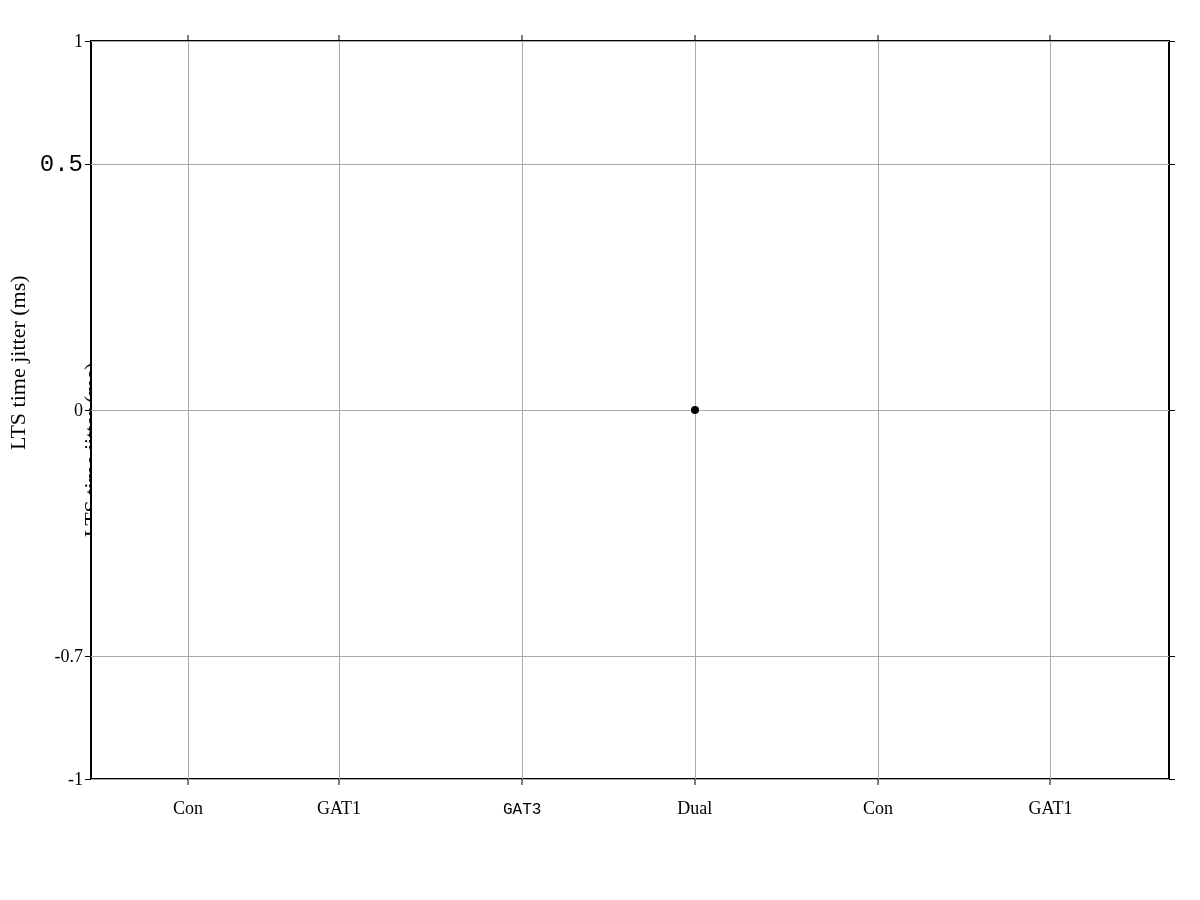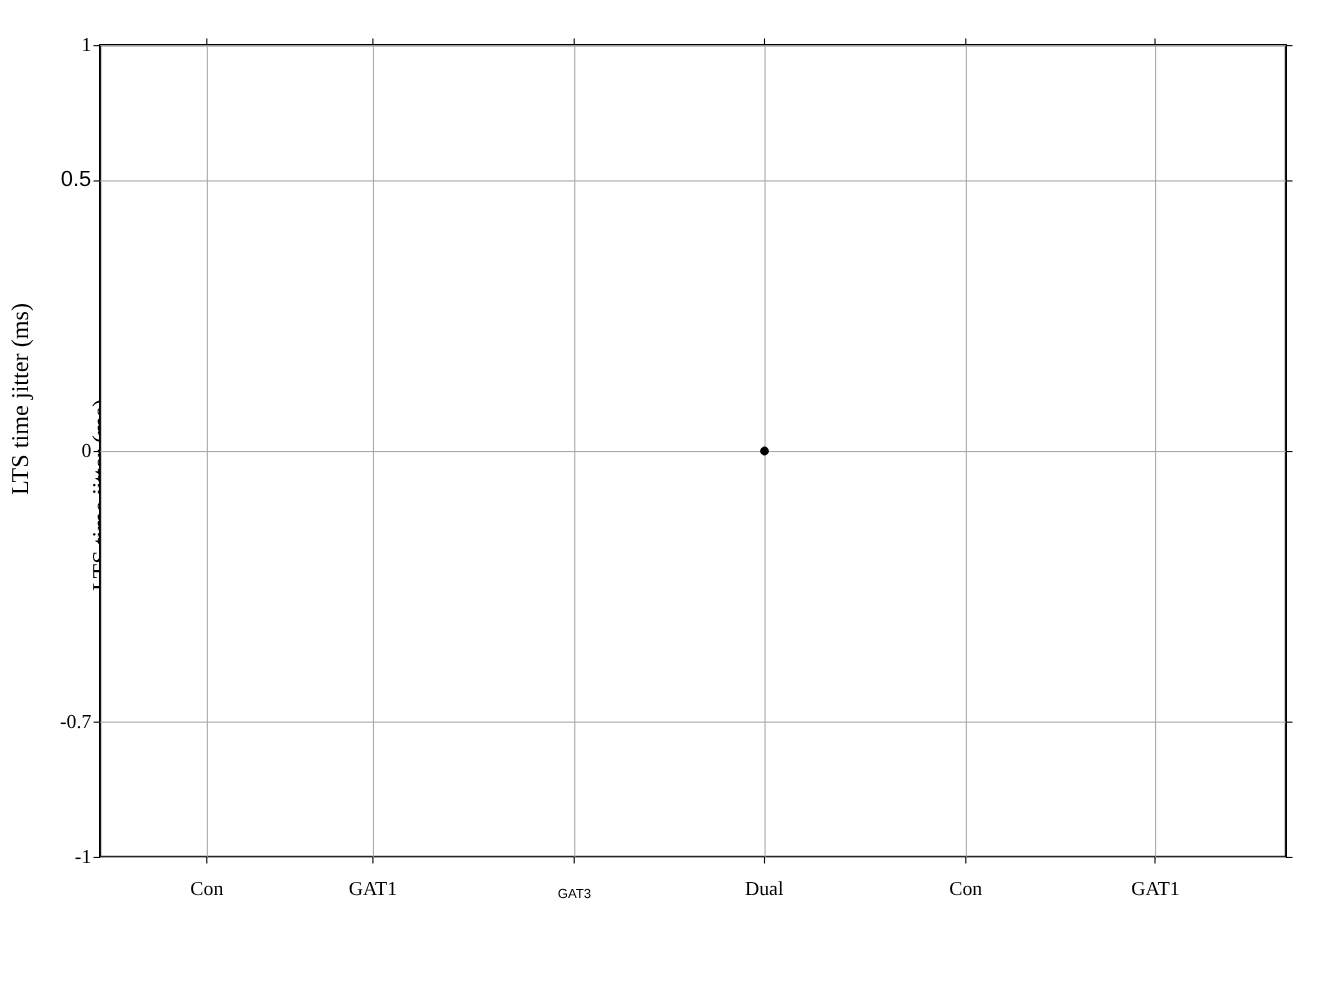--- a/index.html
+++ b/index.html
@@ -81,21 +81,21 @@
     <div class="x-axis-border"></div>
 
     <div style="position:absolute; top:0%; left:0; right:0; height:1px; border-top:1px solid #aaa;"></div>
     <div style="position:absolute; top:0%; left:-6px; width:6px; height:1px; background:#000;"></div>
     <div style="position:absolute; top:0%; right:-6px; width:6px; height:1px; background:#000;"></div>
     <div style="position:absolute; top:0%; right:calc(100% + 8px); font-size:18px; color:#000; transform:translateY(-50%); white-space:nowrap; font-family:'Times New Roman',serif;">1</div>
 
     <div style="position:absolute; top:16.67%; left:0; right:0; height:1px; border-top:1px solid #aaa;"></div>
     <div style="position:absolute; top:16.67%; left:-6px; width:6px; height:1px; background:#000;"></div>
     <div style="position:absolute; top:16.67%; right:-6px; width:6px; height:1px; background:#000;"></div>
-    <div style="position:absolute; top:16.67%; right:calc(100% + 8px); font-size:20px; color:#000; transform:translateY(-50%); white-space:nowrap; font-family:Liberation Sans, sans-serif;margin-left:16px;">0.5</div>
+    <div style="position:absolute; top:16.67%; right:calc(100% + 8px); font-size:24px; color:#000; transform:translateY(-50%); white-space:nowrap; font-family:Liberation Mono, monospace;margin-left:16px;">0.5</div>
 
     <div style="position:absolute; top:50%; left:0; right:0; height:1px; border-top:1px solid #aaa;"></div>
     <div style="position:absolute; top:50%; left:-6px; width:6px; height:1px; background:#000;"></div>
     <div style="position:absolute; top:50%; right:-6px; width:6px; height:1px; background:#000;"></div>
     <div style="position:absolute; top:50%; right:calc(100% + 8px); font-size:18px; color:#000; transform:translateY(-50%); white-space:nowrap; font-family:'Times New Roman',serif;">0</div>
 
     <div style="position:absolute; top:83.33%; left:0; right:0; height:1px; border-top:1px solid #aaa;"></div>
     <div style="position:absolute; top:83.33%; left:-6px; width:6px; height:1px; background:#000;"></div>
     <div style="position:absolute; top:83.33%; right:-6px; width:6px; height:1px; background:#000;"></div>
     <div style="position:absolute; top:83.33%; right:calc(100% + 8px); font-size:18px; color:#000; transform:translateY(-50%); white-space:nowrap; font-family:'Times New Roman',serif;">-0.7</div>
@@ -111,21 +111,21 @@
     <div style="position:absolute; left:9%; bottom:-40px; font-size:18px; color:#000; transform:translateX(-50%); white-space:nowrap; font-family:'Times New Roman',serif;">Con</div>
 
     <div style="position:absolute; left:23%; top:0; bottom:0; width:1px; border-left:1px solid #aaa;"></div>
     <div style="position:absolute; left:23%; top:-6px; width:1px; height:6px; background:#000; transform:translateX(-50%);"></div>
     <div style="position:absolute; left:23%; bottom:-6px; width:1px; height:6px; background:#000; transform:translateX(-50%);"></div>
     <div style="position:absolute; left:23%; bottom:-40px; font-size:18px; color:#000; transform:translateX(-50%); white-space:nowrap; font-family:'Times New Roman',serif;">GAT1</div>
 
     <div style="position:absolute; left:40%; top:0; bottom:0; width:1px; border-left:1px solid #aaa;"></div>
     <div style="position:absolute; left:40%; top:-6px; width:1px; height:6px; background:#000; transform:translateX(-50%);"></div>
     <div style="position:absolute; left:40%; bottom:-6px; width:1px; height:6px; background:#000; transform:translateX(-50%);"></div>
-    <div style="position:absolute; left:40%; bottom:-40px; font-size:12px; color:#000; transform:translateX(-50%); white-space:nowrap; font-family:Liberation Sans, sans-serif;">GAT3</div>
+    <div style="position:absolute; left:40%; bottom:-40px; font-size:16px; color:#000; transform:translateX(-50%); white-space:nowrap; font-family:Liberation Mono, monospace;">GAT3</div>
 
     <div style="position:absolute; left:56%; top:0; bottom:0; width:1px; border-left:1px solid #aaa;"></div>
     <div style="position:absolute; left:56%; top:-6px; width:1px; height:6px; background:#000; transform:translateX(-50%);"></div>
     <div style="position:absolute; left:56%; bottom:-6px; width:1px; height:6px; background:#000; transform:translateX(-50%);"></div>
     <div style="position:absolute; left:56%; bottom:-40px; font-size:18px; color:#000; transform:translateX(-50%); white-space:nowrap; font-family:'Times New Roman',serif;">Dual</div>
 
     <div style="position:absolute; left:73%; top:0; bottom:0; width:1px; border-left:1px solid #aaa;"></div>
     <div style="position:absolute; left:73%; top:-6px; width:1px; height:6px; background:#000; transform:translateX(-50%);"></div>
     <div style="position:absolute; left:73%; bottom:-6px; width:1px; height:6px; background:#000; transform:translateX(-50%);"></div>
     <div style="position:absolute; left:73%; bottom:-40px; font-size:18px; color:#000; transform:translateX(-50%); white-space:nowrap; font-family:'Times New Roman',serif;">Con</div>

